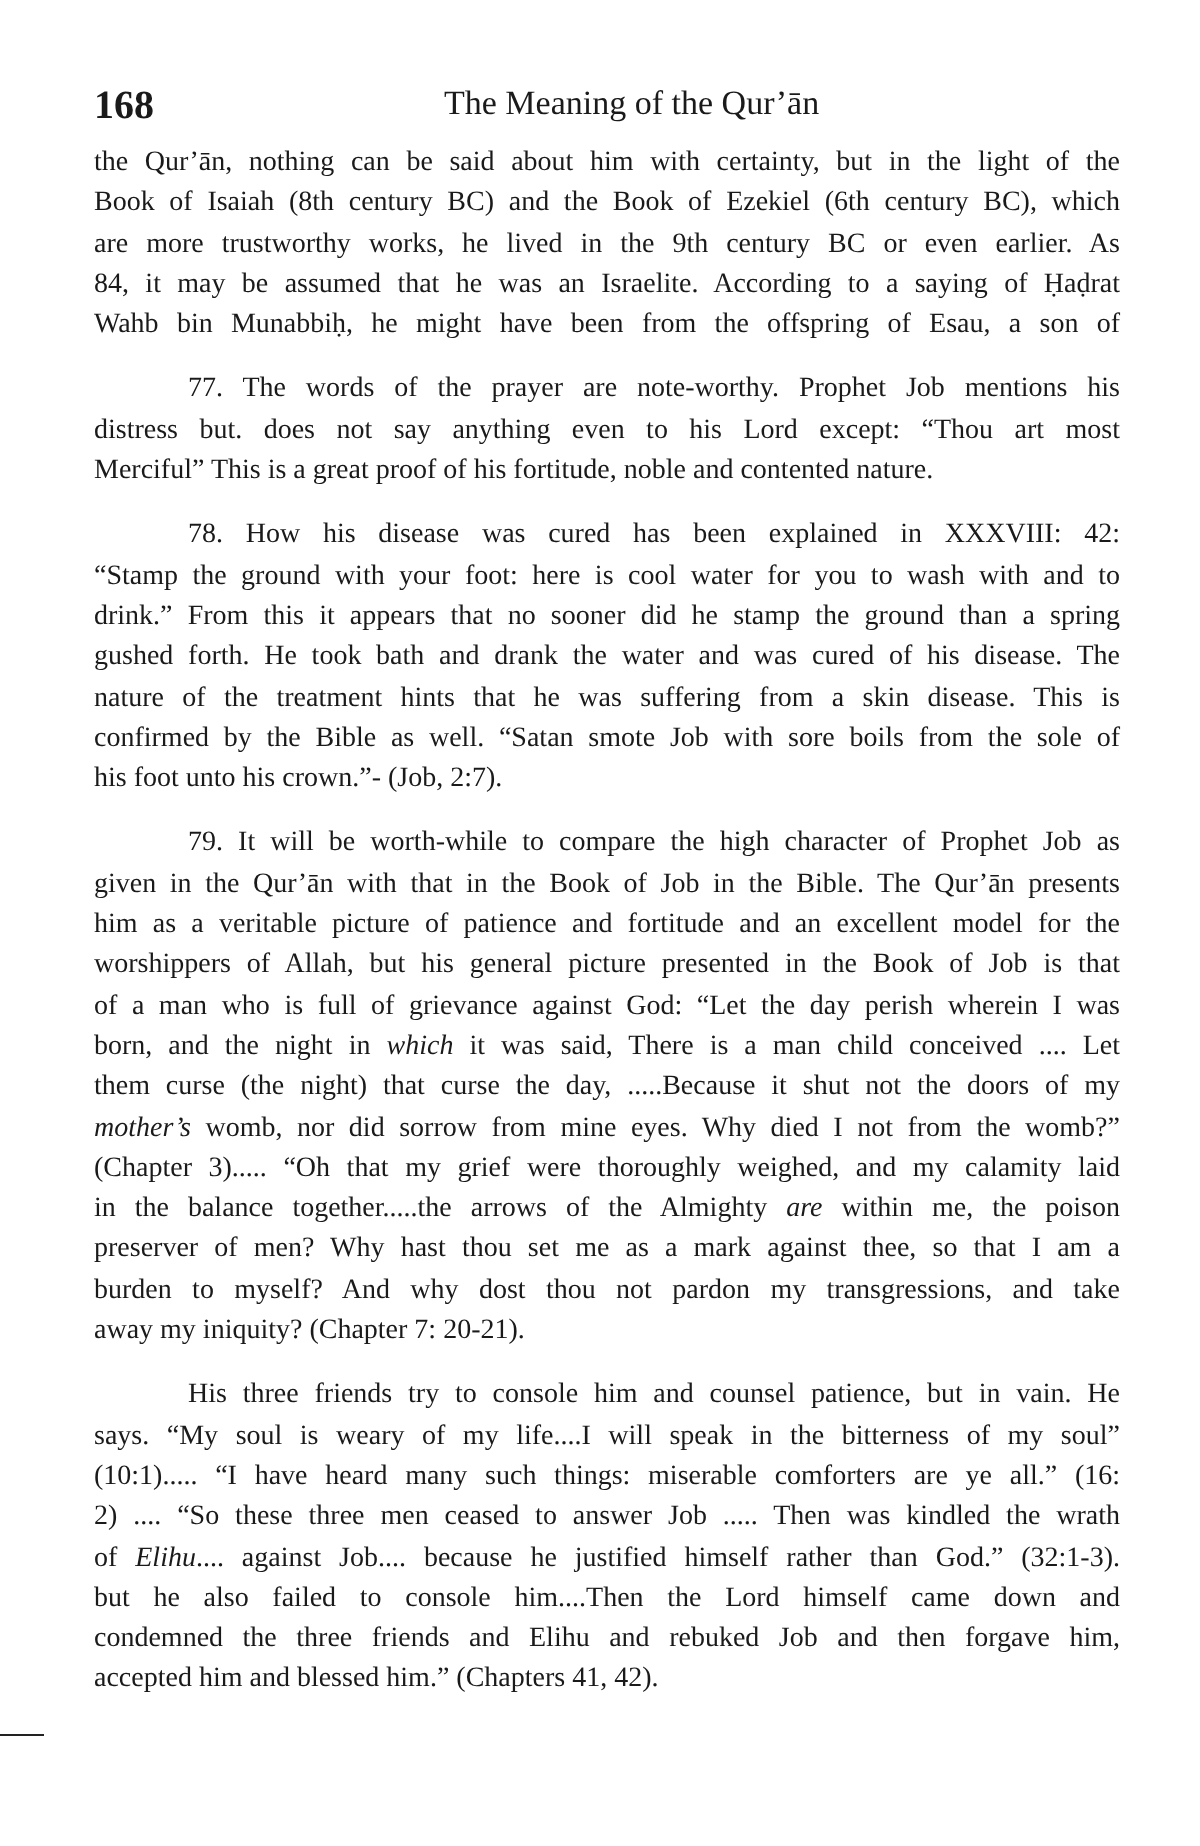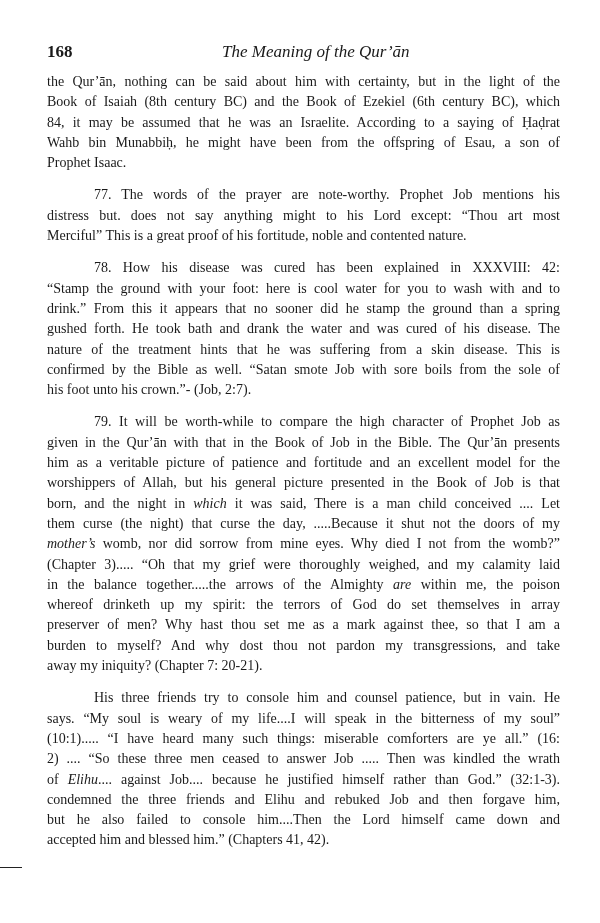--- a/index.html
+++ b/index.html
@@ -2,22 +2,22 @@
 <html><head>
   <meta charset="utf-8">
   <style>
     html, body { margin: 0; padding: 0; }
     body {
       width: 600px; height: 923px; background: #ffffff; position: relative; overflow: hidden;
       font-family: "Liberation Serif", "DejaVu Serif", serif; color: #1a1a1a;
     }
     .page { position: absolute; left: 0; top: 0; width: 600px; height: 923px; }
     .header { position: absolute; top: 42px; left: 47px; width: 520px; height: 24px; }
-    .page-num { position: absolute; left: 0; top: 0; font-size: 17px; font-weight: bold; }
-    .running-title { position: absolute; left: 175px; top: 0; font-size: 17px; font-style: italic; }
+    .page-num { position: absolute; left: 0; top: 0; font-size: 20px; font-weight: bold; }
+    .running-title { position: absolute; left: 175px; top: 0; font-size: 17px; }
     .body { position: absolute; left: 47px; top: 72px; width: 513px; }
     .line {
       display: block; font-size: 14px; line-height: 20.3px; height: 20.3px;
       white-space: nowrap; text-align: justify; text-align-last: justify; width: 513px;
     }
     .line.last { text-align-last: left; }
     .indent { padding-left: 47px; width: 466px; }
     .gap { height: 12px; }
     i { }
     .margin-dash { position: absolute; left: 0; top: 867px; width: 22px; height: 1px; background: #222; }
@@ -28,63 +28,63 @@
 <div class="page">
   <div class="header">
     <span class="page-num">168</span>
     <span class="running-title">The Meaning of the Qur’ān</span>
   </div>
 
   <div class="body" id="body">
       <div>
         <span class="line">the Qur’ān, nothing can be said about him with certainty, but in the light of the</span>
         <span class="line">Book of Isaiah (8th century BC) and the Book of Ezekiel (6th century BC), which</span>
+        <span class="line">are more trustworthy works, he lived in the 9th century BC or even earlier. As</span>
         <span class="line">84, it may be assumed that he was an Israelite. According to a saying of Ḥaḍrat</span>
         <span class="line">Wahb bin Munabbiḥ, he might have been from the offspring of Esau, a son of</span>
-        <span class="line last">Prophet Isaac.</span>
       </div>
       <div class="gap"></div>
       <div>
         <span class="line indent">77. The words of the prayer are note-worthy. Prophet Job mentions his</span>
-        <span class="line">distress but. does not say anything might to his Lord except: “Thou art most</span>
+        <span class="line">distress but. does not say anything even to his Lord except: “Thou art most</span>
         <span class="line last">Merciful” This is a great proof of his fortitude, noble and contented nature.</span>
       </div>
       <div class="gap"></div>
       <div>
         <span class="line indent">78. How his disease was cured has been explained in XXXVIII: 42:</span>
         <span class="line">“Stamp the ground with your foot: here is cool water for you to wash with and to</span>
         <span class="line">drink.” From this it appears that no sooner did he stamp the ground than a spring</span>
         <span class="line">gushed forth. He took bath and drank the water and was cured of his disease. The</span>
         <span class="line">nature of the treatment hints that he was suffering from a skin disease. This is</span>
         <span class="line">confirmed by the Bible as well. “Satan smote Job with sore boils from the sole of</span>
         <span class="line last">his foot unto his crown.”- (Job, 2:7).</span>
       </div>
       <div class="gap"></div>
       <div>
         <span class="line indent">79. It will be worth-while to compare the high character of Prophet Job as</span>
         <span class="line">given in the Qur’ān with that in the Book of Job in the Bible. The Qur’ān presents</span>
         <span class="line">him as a veritable picture of patience and fortitude and an excellent model for the</span>
         <span class="line">worshippers of Allah, but his general picture presented in the Book of Job is that</span>
+        <span class="line">of a man who is full of grievance against God: “Let the day perish wherein I was</span>
         <span class="line">born, and the night in <i>which</i> it was said, There is a man child conceived .... Let</span>
         <span class="line">them curse (the night) that curse the day, .....Because it shut not the doors of my</span>
         <span class="line"><i>mother’s</i> womb, nor did sorrow from mine eyes. Why died I not from the womb?”</span>
         <span class="line">(Chapter 3)..... “Oh that my grief were thoroughly weighed, and my calamity laid</span>
         <span class="line">in the balance together.....the arrows of the Almighty <i>are</i> within me, the poison</span>
-        <span class="line">whereof drinketh up my spirit: the terrors of God do set themselves in array</span>
         <span class="line">preserver of men? Why hast thou set me as a mark against thee, so that I am a</span>
         <span class="line">burden to myself? And why dost thou not pardon my transgressions, and take</span>
         <span class="line last">away my iniquity? (Chapter 7: 20-21).</span>
       </div>
       <div class="gap"></div>
       <div>
         <span class="line indent">His three friends try to console him and counsel patience, but in vain. He</span>
         <span class="line">says. “My soul is weary of my life....I will speak in the bitterness of my soul”</span>
         <span class="line">(10:1)..... “I have heard many such things: miserable comforters are ye all.” (16:</span>
         <span class="line">2) .... “So these three men ceased to answer Job ..... Then was kindled the wrath</span>
         <span class="line">of <i>Elihu</i>.... against Job.... because he justified himself rather than God.” (32:1-3).</span>
+        <span class="line">but he also failed to console him....Then the Lord himself came down and</span>
         <span class="line">condemned the three friends and Elihu and rebuked Job and then forgave him,</span>
-        <span class="line">but he also failed to console him....Then the Lord himself came down and</span>
         <span class="line last">accepted him and blessed him.” (Chapters 41, 42).</span>
       </div>
     </div>
 
   <div class="margin-dash"></div>
 </div>
 
 </body></html>

